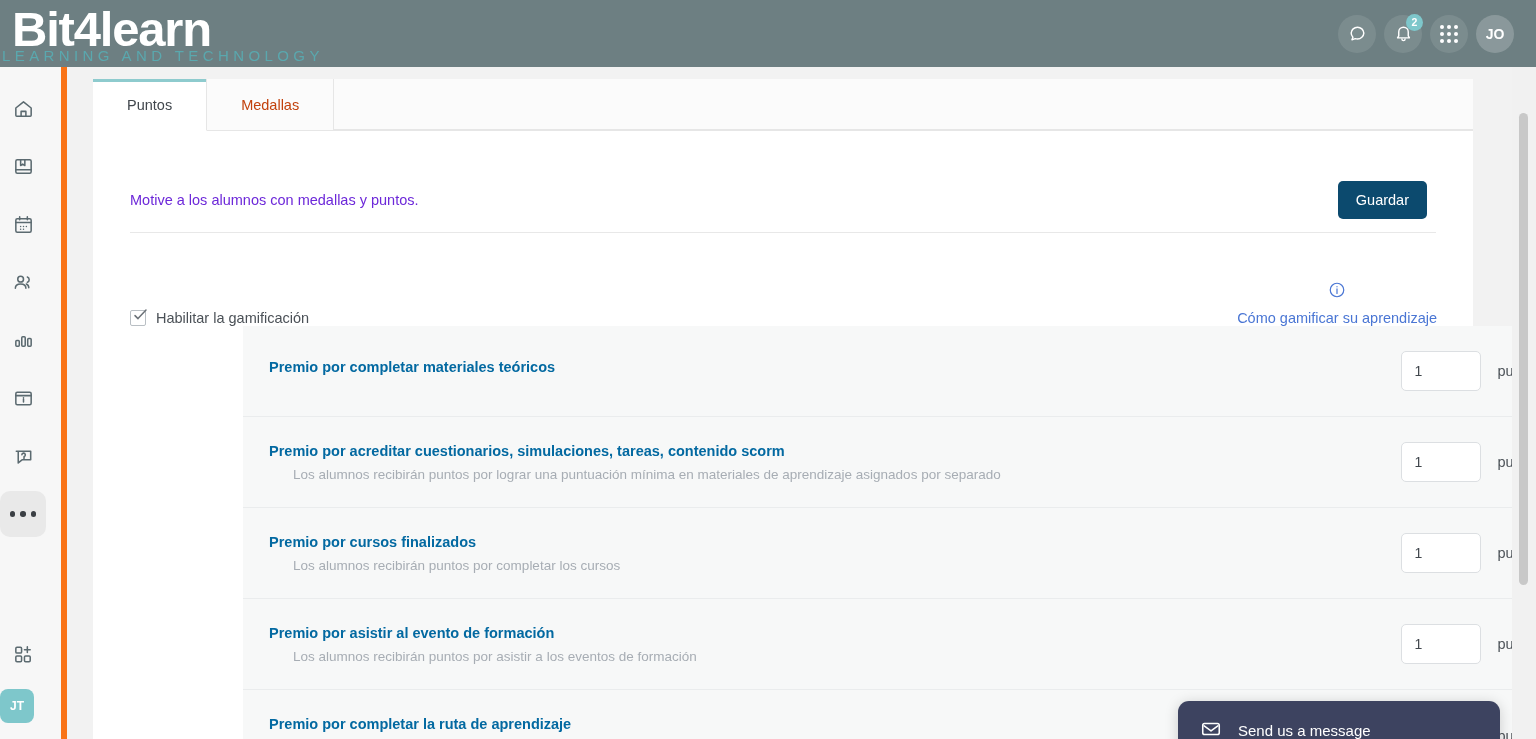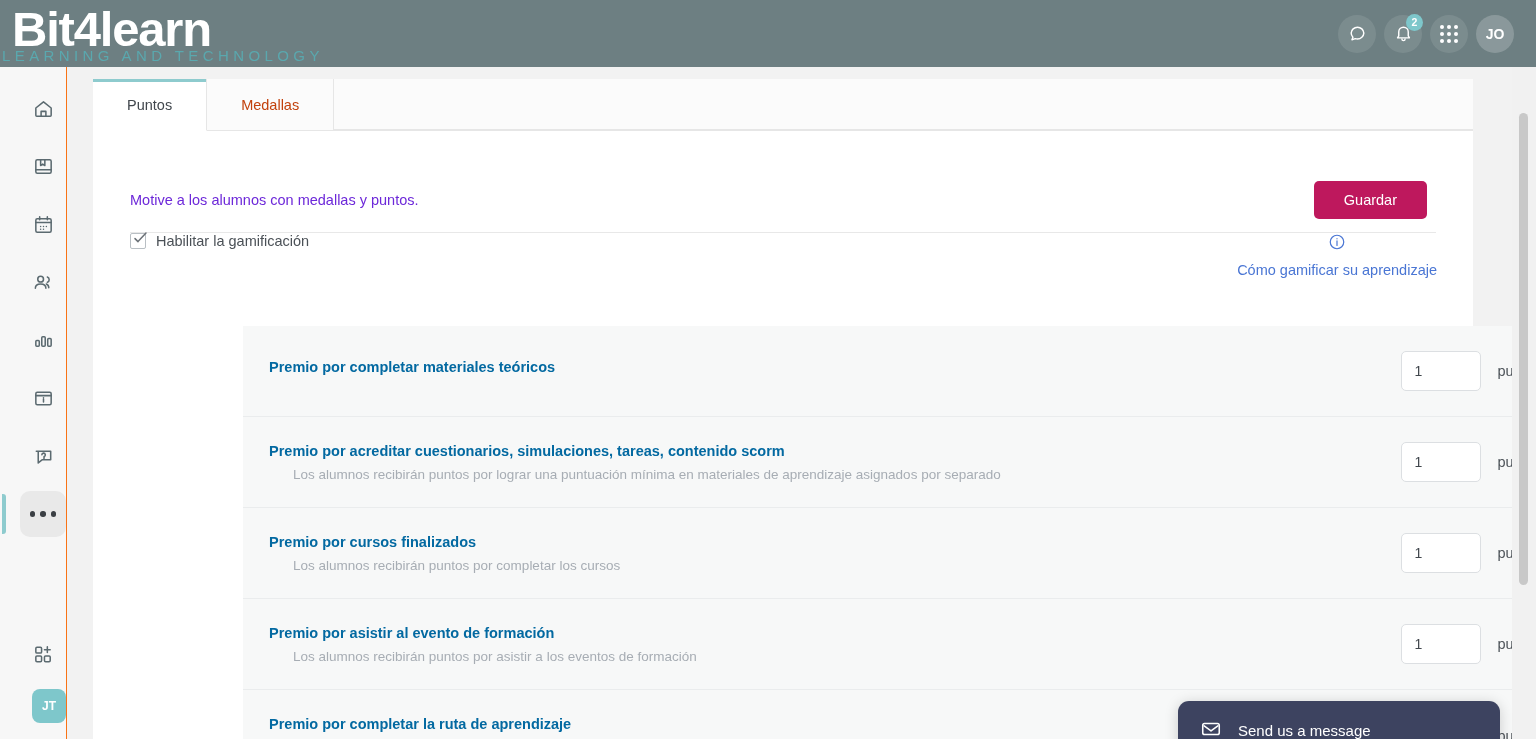--- a/index.html
+++ b/index.html
@@ -49,22 +49,22 @@
     background: rgba(255,255,255,0.20); color: #ffffff;
     font-size: 14px; font-weight: bold;
     display: flex; align-items: center; justify-content: center; cursor: pointer;
   }
   .dotgrid { display: grid; grid-template-columns: repeat(3, 4px); gap: 3px; }
   .dotgrid i { width: 4px; height: 4px; background: #ffffff; border-radius: 50%; display: block; }
 
   
   .sidebar {
     position: absolute; top: 67px; left: 0; width: 67px; height: 672px;
-    background: #f7f7f7; border-right: 1px solid #f97316;
-    display: flex; flex-direction: column; align-items: flex-end;
+    background: #f7f7f7; border-right: 6px solid #f97316;
+    display: flex; flex-direction: column; align-items: flex-start;
     padding-top: 18px; z-index: 20;
   }
   .side-item {
     width: 46px; height: 46px; margin-bottom: 12px;
     display: flex; align-items: center; justify-content: center;
     border-radius: 10px; position: relative; cursor: pointer; color: #5b6a70;
   }
   .side-item.active { background: #e9e9e9; }
   .side-item.active::before {
     content: ""; position: absolute; left: -18px; top: 3px;
@@ -108,30 +108,30 @@
   }
   .tab-filler { flex: 1; background: #fbfbfb; border-bottom: 1px solid #e6e6e6; }
 
   
   .intro {
     display: flex; align-items: center; justify-content: space-between;
     padding: 36px 46px 0 37px; height: 101px;
   }
   .intro-text { font-size: 14.5px; color: #6d28d9; }
   .btn-save {
-    background: #be185d; color: #ffffff; border: none; border-radius: 5px;
-    font-size: 14.5px; padding: 11px 30px; cursor: pointer;
+    background: #0c4a6e; color: #ffffff; border: none; border-radius: 5px;
+    font-size: 14.5px; padding: 11px 18px; cursor: pointer;
     font-family: "Liberation Sans", sans-serif;
     margin-left: 19px;
   }
   .divider { height: 1px; background: #e8e8e8; margin: 0 37px; }
 
   
   .enable-row {
-    display: flex; align-items: flex-start; justify-content: space-between;
+    display: flex; align-items: flex-end; justify-content: space-between;
     padding: 0 36px 0 37px; height: 93px; gap: 12px;
   }
   .chk-wrap { display: flex; align-items: center; gap: 10px; cursor: pointer; }
   .chk {
     width: 16px; height: 16px; border: 1px solid #b9bfc4; border-radius: 2px;
     position: relative; background: #ffffff;
   }
   .chk svg { position: absolute; top: -4px; left: 1px; }
   .chk-label { font-size: 14.5px; color: #4b5157; }
   .info-link {

